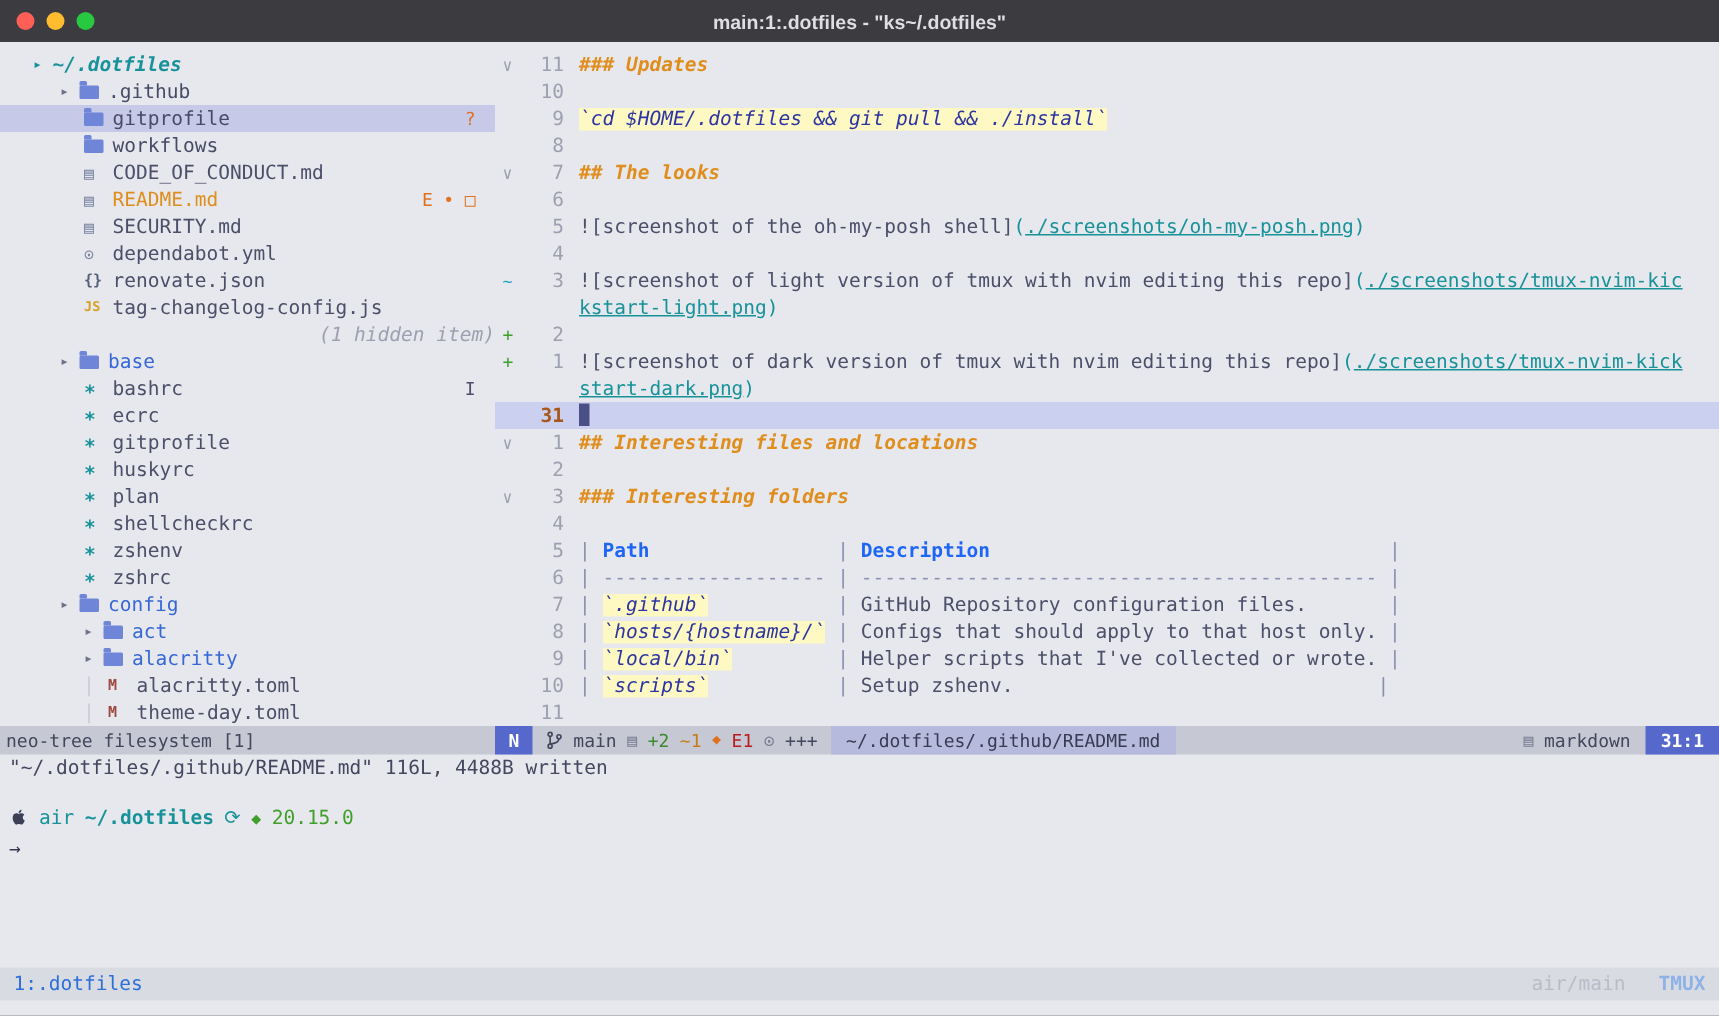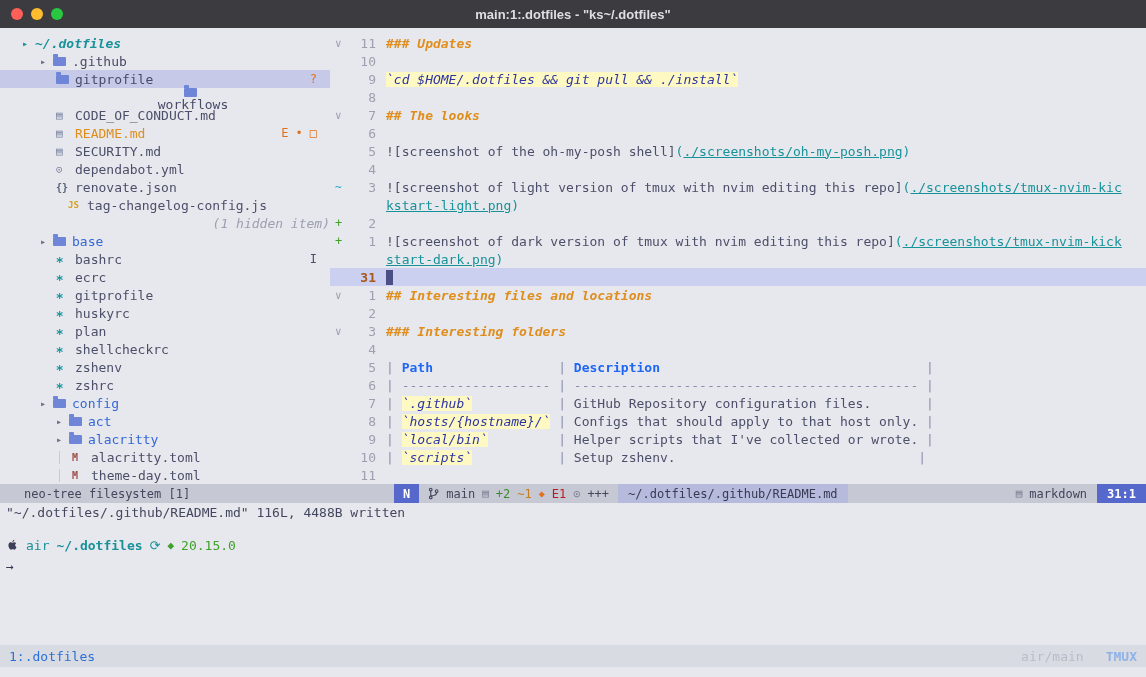--- a/index.html
+++ b/index.html
@@ -54,21 +54,21 @@
   .sg-code { background:#fef9c3; color:#2c35a2;font-style:italic; }
   .sg-link { color:#179299; }
   .sg-linku { color:#179299; text-decoration:underline; }
   .sg-pipe { color:#8b90b0; }
   .sg-dash { color:#8b90b0; }
   .sg-th { color:#1e66f5; font-weight:bold; }
   .sg-txt { color:#4c4f69; }
   
   .statusline { position:absolute; top:456px; left:0; right:0; height:19px; background:#c6c8d4;
                 display:flex; align-items:stretch; font-size:12px; color:#43465c; }
-  .sl-neotree { width:394px; flex:none; padding-left:24px; display:flex; align-items:center; }
+  .sl-neotree { width:330px; flex:none; padding-left:4px; display:flex; align-items:center; }
   .sl-mode { background:#5768cd; color:#fff; padding:0 9px; display:flex; align-items:center; font-weight:bold; }
   .sl-git { padding:0 9px; display:flex; gap:7px; align-items:center; }
   .sl-add { color:#3c8a2e; } .sl-mod { color:#c77b1d; }
   .sl-diagicon { color:#e0711f; font-size:10px; } .sl-diag { color:#b91c1c; }
   .sl-spin { color:#7c7f93; } .sl-flag { color:#43465c; }
   .sl-icon { color:#7c7f93; font-size:11px; }
   .sl-path { background:#b6badc; color:#383b52; padding:0 10px; display:flex; align-items:center; }
   .sl-spacer { flex:1; }
   .sl-ft { display:flex; align-items:center; gap:7px; padding:0 10px; }
   .sl-fticon { color:#7c7f93; font-size:11px; }
@@ -102,27 +102,27 @@
     </div>
     <div class="title">main:1:.dotfiles - "ks~/.dotfiles"</div>
   </div>
 
   <div class="terminal">
     <div class="sidebar">
       <div>
           <div class="tree-row st-root" style="padding-left: 22px;"><span class="arrow">▸</span><span class="tree-name">~/.dotfiles</span></div>
           <div class="tree-row st-dim" style="padding-left: 40px;"><span class="arrow">▸</span><span class="ficon"></span><span class="tree-name">.github</span></div>
           <div class="tree-row st-dim selected" style="padding-left: 56px;"><span class="ficon"></span><span class="tree-name">gitprofile</span><span class="tree-badges"><span class="b-warn">?</span></span></div>
-          <div class="tree-row st-dim" style="padding-left: 56px; flex-direction: column;"><span class="ficon"></span><span class="tree-name">workflows</span></div>
+          <div class="tree-row st-dim" style="padding-left: 56px;"><span class="ficon"></span><span class="tree-name">workflows</span></div>
           <div class="tree-row st-file" style="padding-left: 56px;"><span class="gicon i-md">▤</span><span class="tree-name">CODE_OF_CONDUCT.md</span></div>
           <div class="tree-row st-modified" style="padding-left: 56px;"><span class="gicon i-md">▤</span><span class="tree-name">README.md</span><span class="tree-badges"><span class="b-warn">E</span><span class="b-warn">•</span><span class="b-warn">□</span></span></div>
           <div class="tree-row st-file" style="padding-left: 56px;"><span class="gicon i-md">▤</span><span class="tree-name">SECURITY.md</span></div>
           <div class="tree-row st-file" style="padding-left: 56px;"><span class="gicon i-yml">⊙</span><span class="tree-name">dependabot.yml</span></div>
           <div class="tree-row st-file" style="padding-left: 56px;"><span class="gicon i-json">{}</span><span class="tree-name">renovate.json</span></div>
-          <div class="tree-row st-file" style="padding-left: 56px; margin-left: 12px;"><span class="gicon i-js">JS</span><span class="tree-name">tag-changelog-config.js</span></div>
+          <div class="tree-row st-file" style="padding-left: 56px;"><span class="gicon i-js">JS</span><span class="tree-name">tag-changelog-config.js</span></div>
           <div class="tree-row st-hidden" style="padding-left: 56px; justify-content: flex-end;"><span class="gicon i-blank"></span><span class="tree-name">(1 hidden item)</span></div>
           <div class="tree-row st-dir" style="padding-left: 40px;"><span class="arrow">▸</span><span class="ficon"></span><span class="tree-name">base</span></div>
           <div class="tree-row st-file" style="padding-left: 56px;"><span class="gicon i-shell">∗</span><span class="tree-name">bashrc</span><span class="tree-badges"><span class="b-dark">I</span></span></div>
           <div class="tree-row st-file" style="padding-left: 56px;"><span class="gicon i-shell">∗</span><span class="tree-name">ecrc</span></div>
           <div class="tree-row st-file" style="padding-left: 56px;"><span class="gicon i-shell">∗</span><span class="tree-name">gitprofile</span></div>
           <div class="tree-row st-file" style="padding-left: 56px;"><span class="gicon i-shell">∗</span><span class="tree-name">huskyrc</span></div>
           <div class="tree-row st-file" style="padding-left: 56px;"><span class="gicon i-shell">∗</span><span class="tree-name">plan</span></div>
           <div class="tree-row st-file" style="padding-left: 56px;"><span class="gicon i-shell">∗</span><span class="tree-name">shellcheckrc</span></div>
           <div class="tree-row st-file" style="padding-left: 56px;"><span class="gicon i-shell">∗</span><span class="tree-name">zshenv</span></div>
           <div class="tree-row st-file" style="padding-left: 56px;"><span class="gicon i-shell">∗</span><span class="tree-name">zshrc</span></div>

